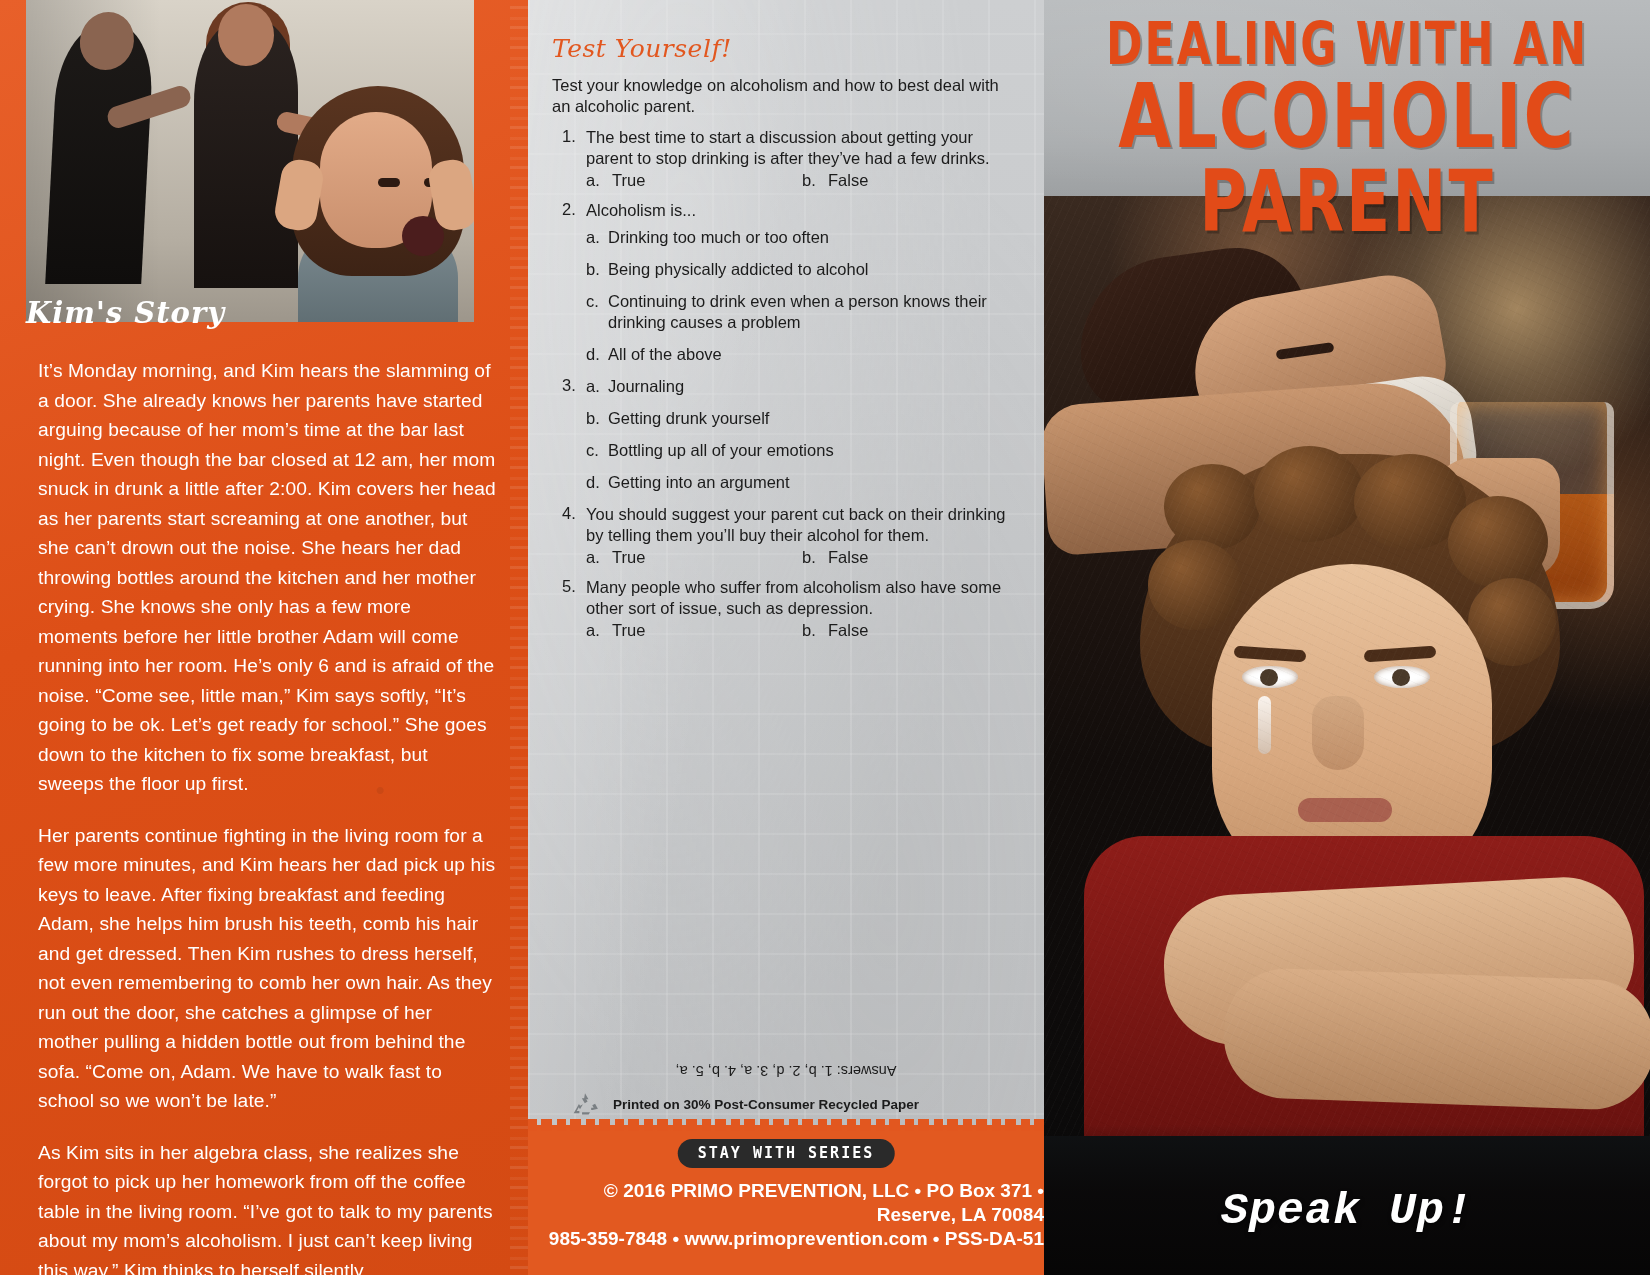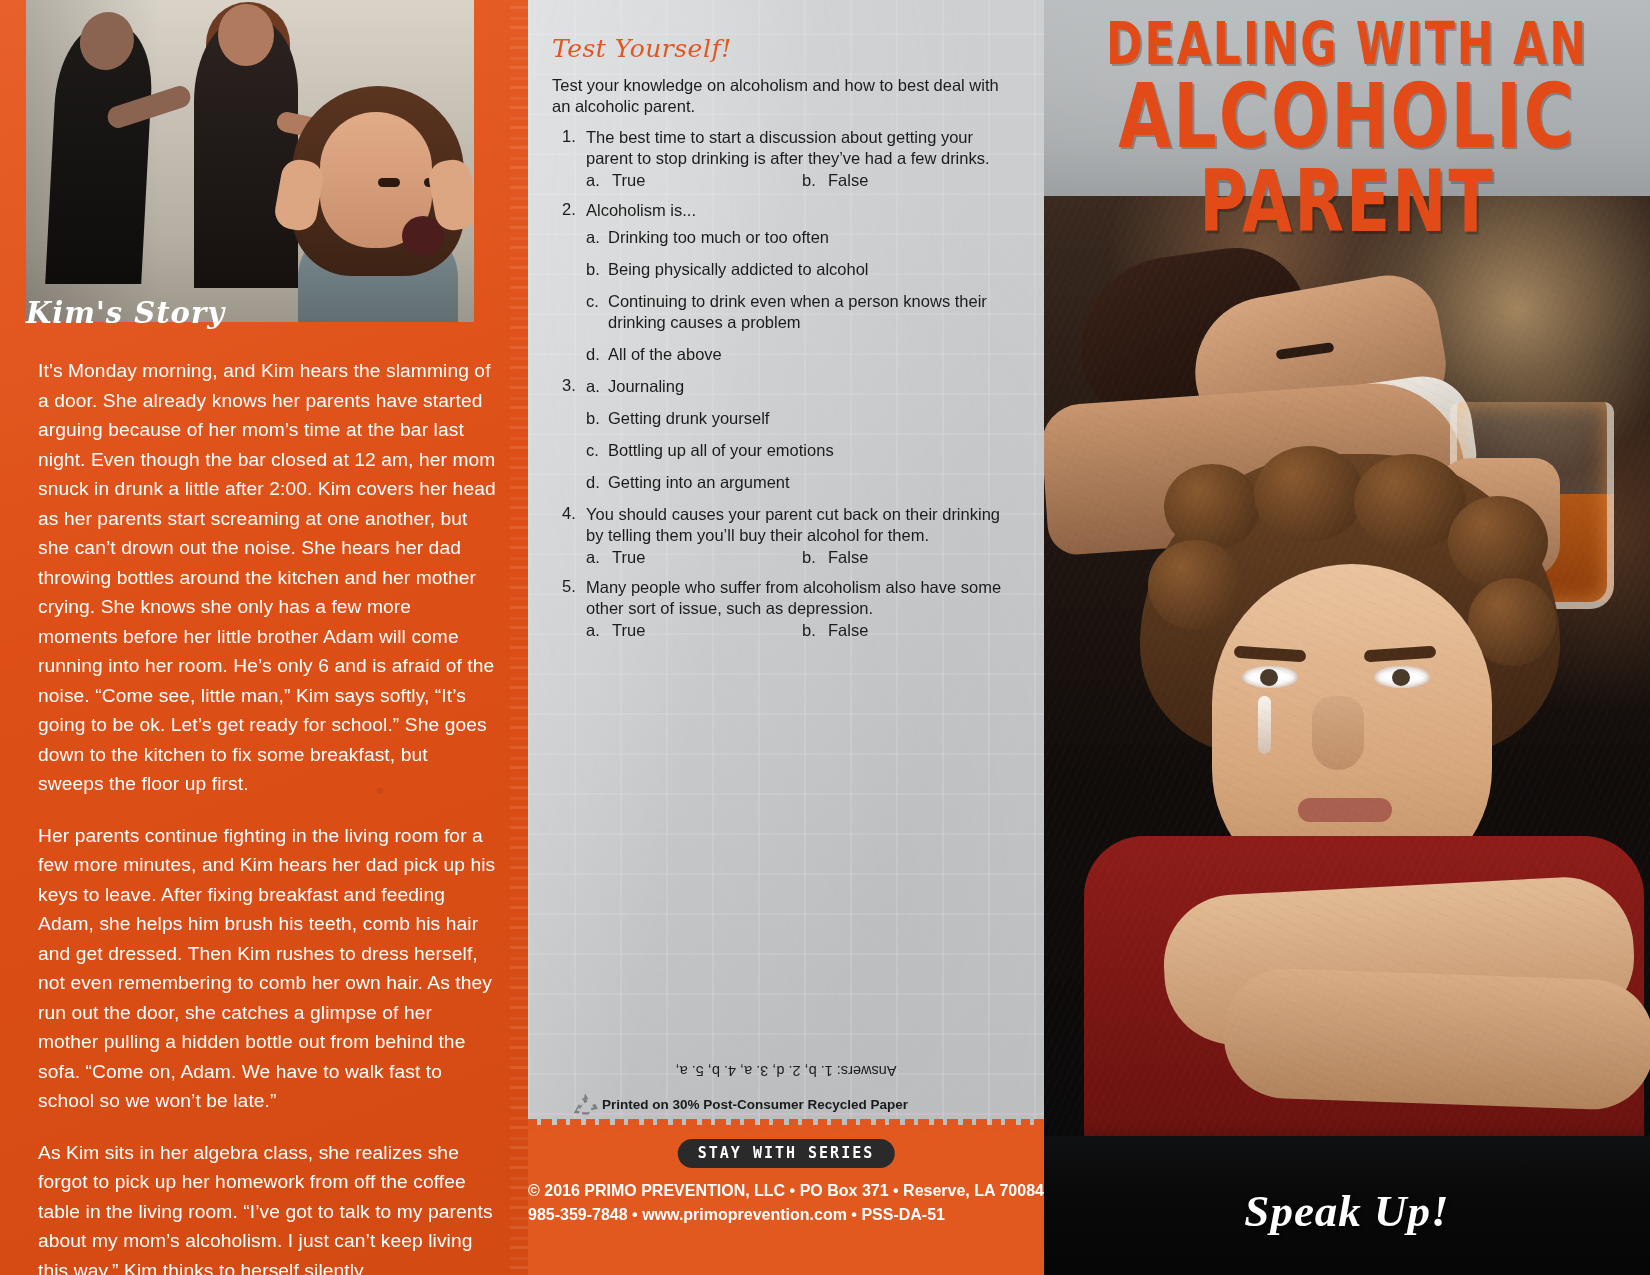--- a/index.html
+++ b/index.html
@@ -243,21 +243,21 @@
     transform: rotate(180deg);
     color: #1b1b1b;
     font-size: 14.5px;
   }
   .recycle-row {
     position: absolute;
     left: 44px;
     bottom: 158px;
     display: flex;
     align-items: center;
-    gap: 4px;
+    gap: 15px;
   }
   .recycle-icon { width: 26px; height: 26px; }
   .recycle-text {
     color: #1b1b1b;
     font-size: 13.5px;
     font-weight: bold;
   }
   .mid-bottom-bar {
     position: absolute;
     left: 0; bottom: 0;
@@ -282,23 +282,23 @@
     font-weight: bold;
     letter-spacing: 2px;
     font-size: 15px;
     padding: 5px 20px 6px 20px;
     border-radius: 16px;
   }
   .copyright {
     position: absolute;
     left: 0; right: 0;
     top: 54px;
-    text-align: left;
+    text-align: right;
     color: #ffffff;
-    font-size: 16px;
+    font-size: 19px;
     font-weight: bold;
     line-height: 24px;
   }
 
   
   .panel-right {
     position: absolute;
     left: 1044px; top: 0;
     width: 606px; height: 1275px;
     background: #101214;
@@ -465,21 +465,21 @@
     transform: scaleY(1.18);
   }
   .cover-title .l1 { font-size: 49px; }
   .cover-title .l2 { font-size: 76px; margin-top: 14px; }
   .cover-title .l3 { font-size: 72px; margin-top: 18px; }
   .speak-up {
     position: absolute;
     left: 0; right: 0;
     bottom: 38px;
     text-align: center;
-    font-family: Liberation Serif, serif;
+    font-family: Liberation Mono, monospace;
     font-style: italic;
     font-weight: bold;
     color: #ffffff;
     font-size: 45px;
     letter-spacing: 1px;
     z-index: 6;
     text-shadow: 1px 2px 4px rgba(0,0,0,.6);
   }
   .cover-bottom-fade {
     position: absolute;
@@ -576,21 +576,21 @@
             <div class="opt">
               <span class="lab">c.</span><span>Bottling up all of your emotions</span>
             </div>
             <div class="opt">
               <span class="lab">d.</span><span>Getting into an argument</span>
             </div>
           </div>
         </li>
 
         <li>
-          <span class="q-text">You should causes your parent cut back on their drinking by telling them you’ll buy their alcohol for them.</span>
+          <span class="q-text">You should suggest your parent cut back on their drinking by telling them you’ll buy their alcohol for them.</span>
           <div class="opts-inline">
             <div class="opt first">
               <span class="lab">a.</span><span>True</span>
             </div>
             <div class="opt">
               <span class="lab">b.</span><span>False</span>
             </div>
           </div>
         </li>
 

